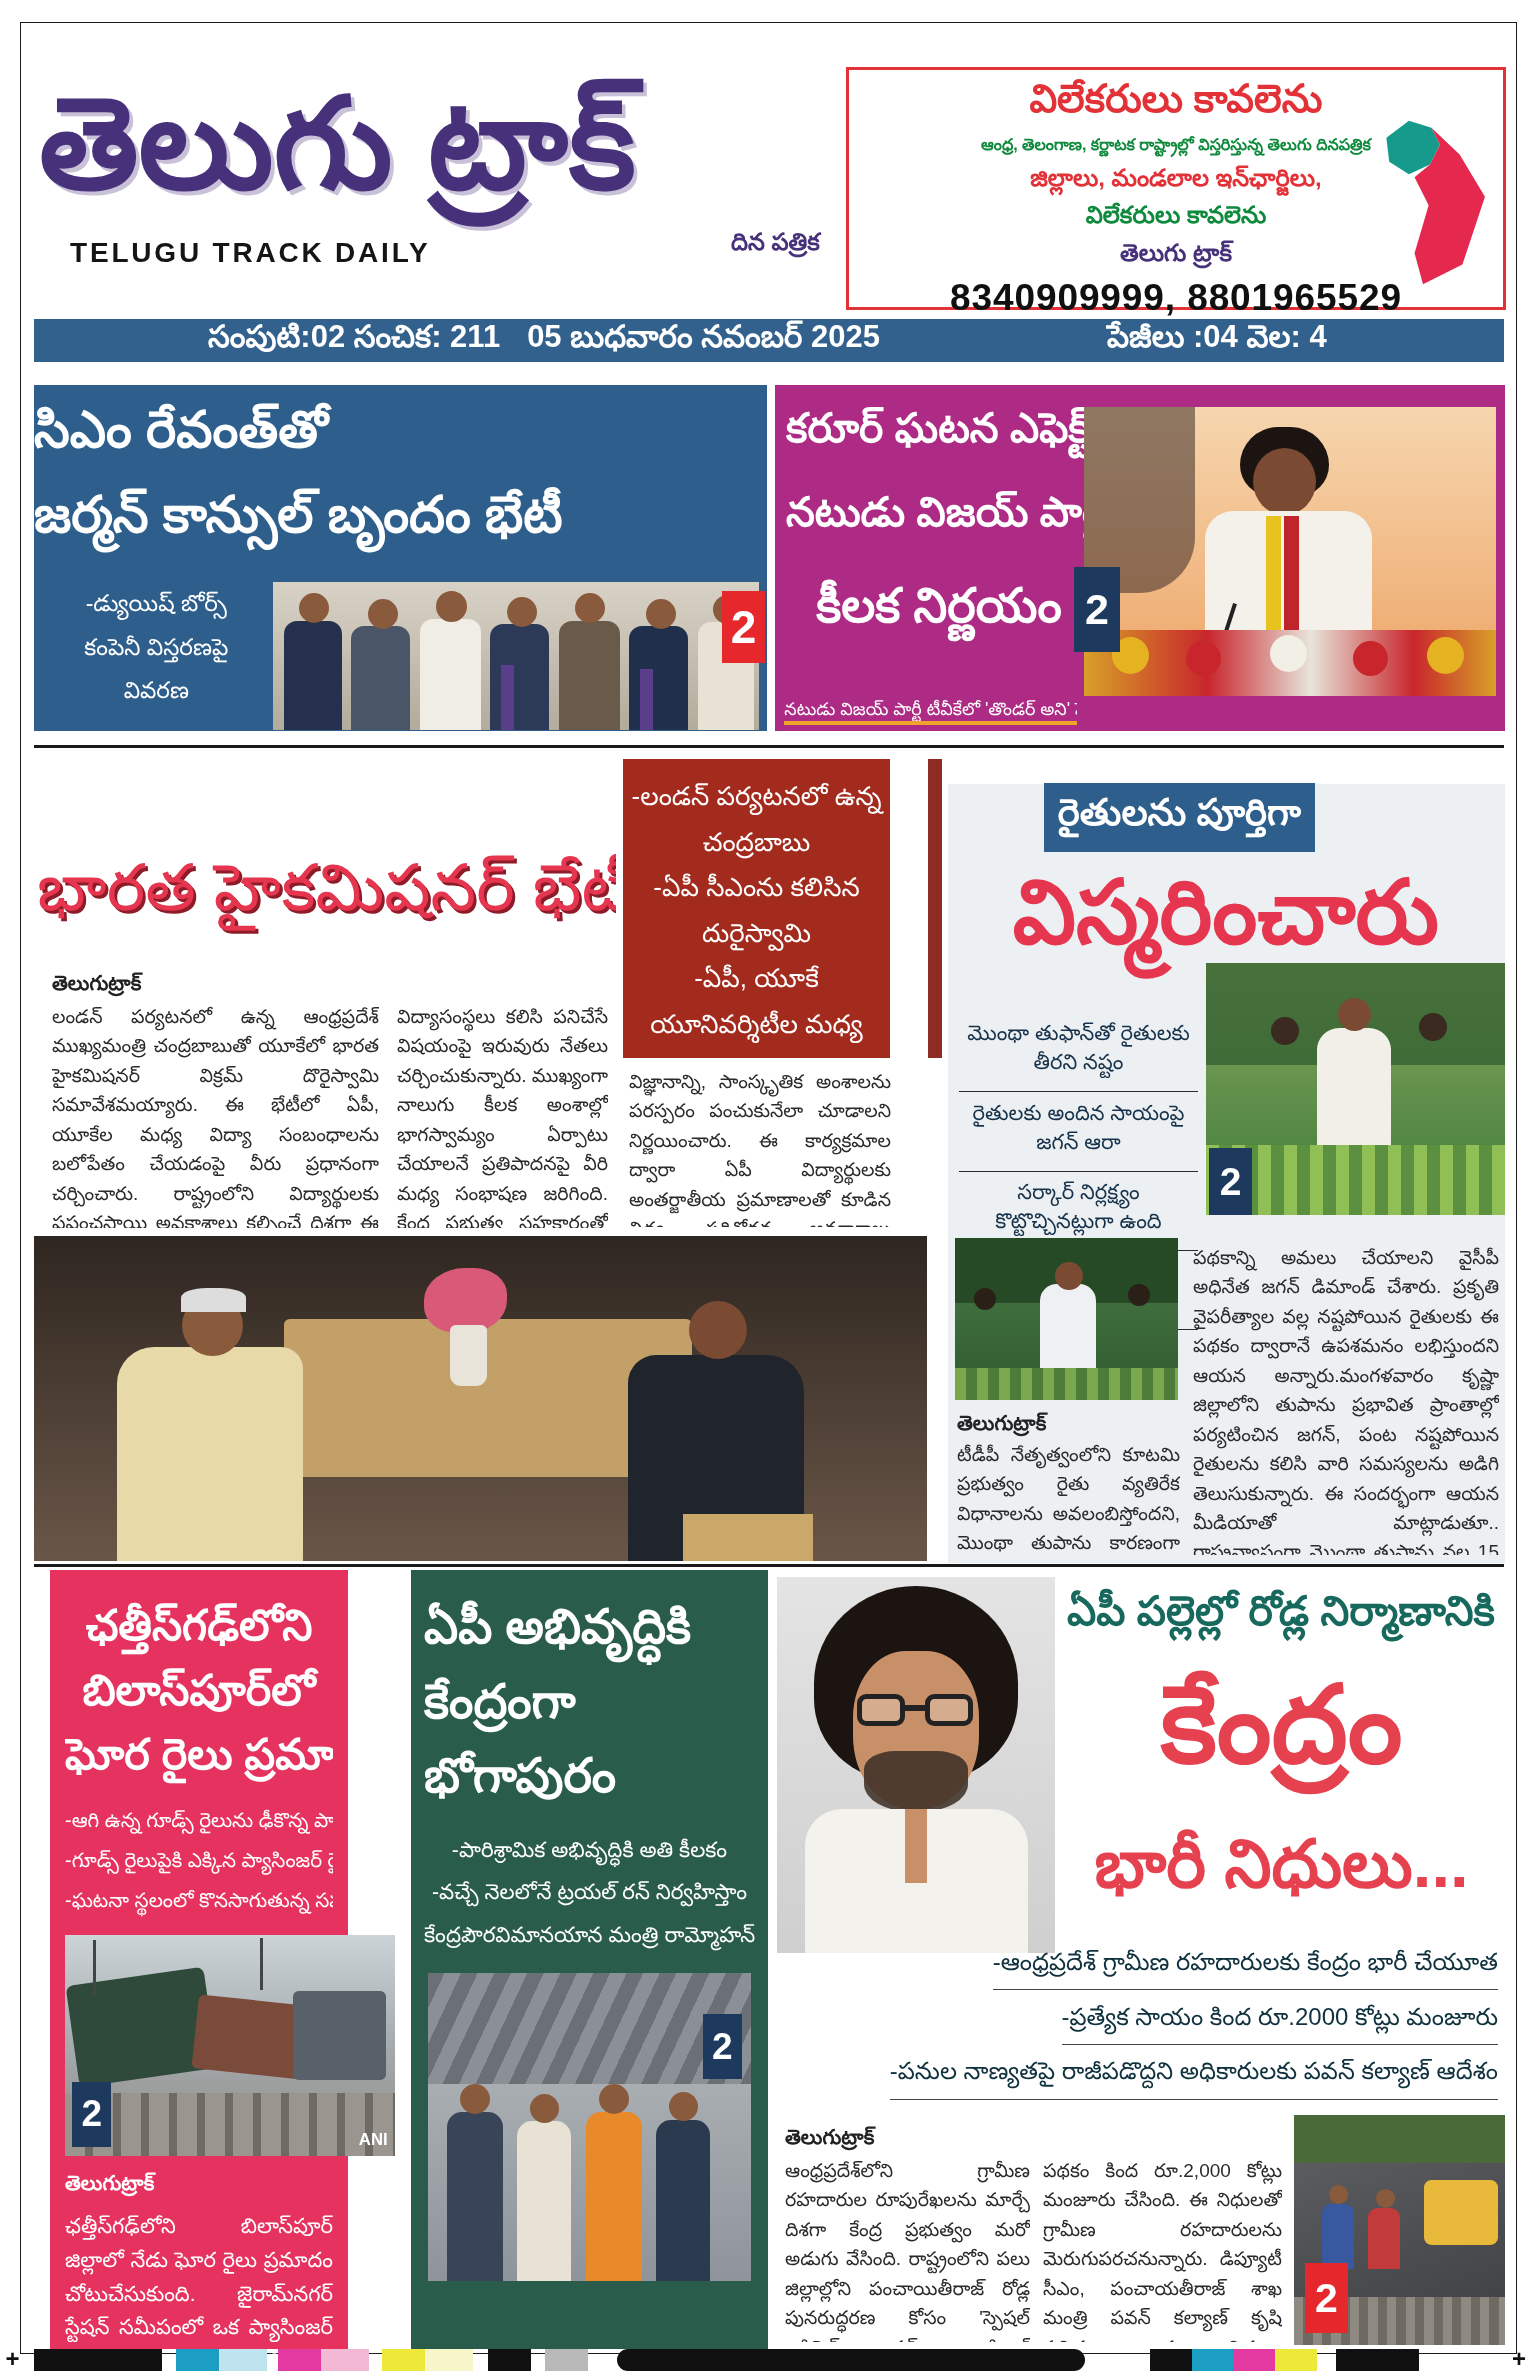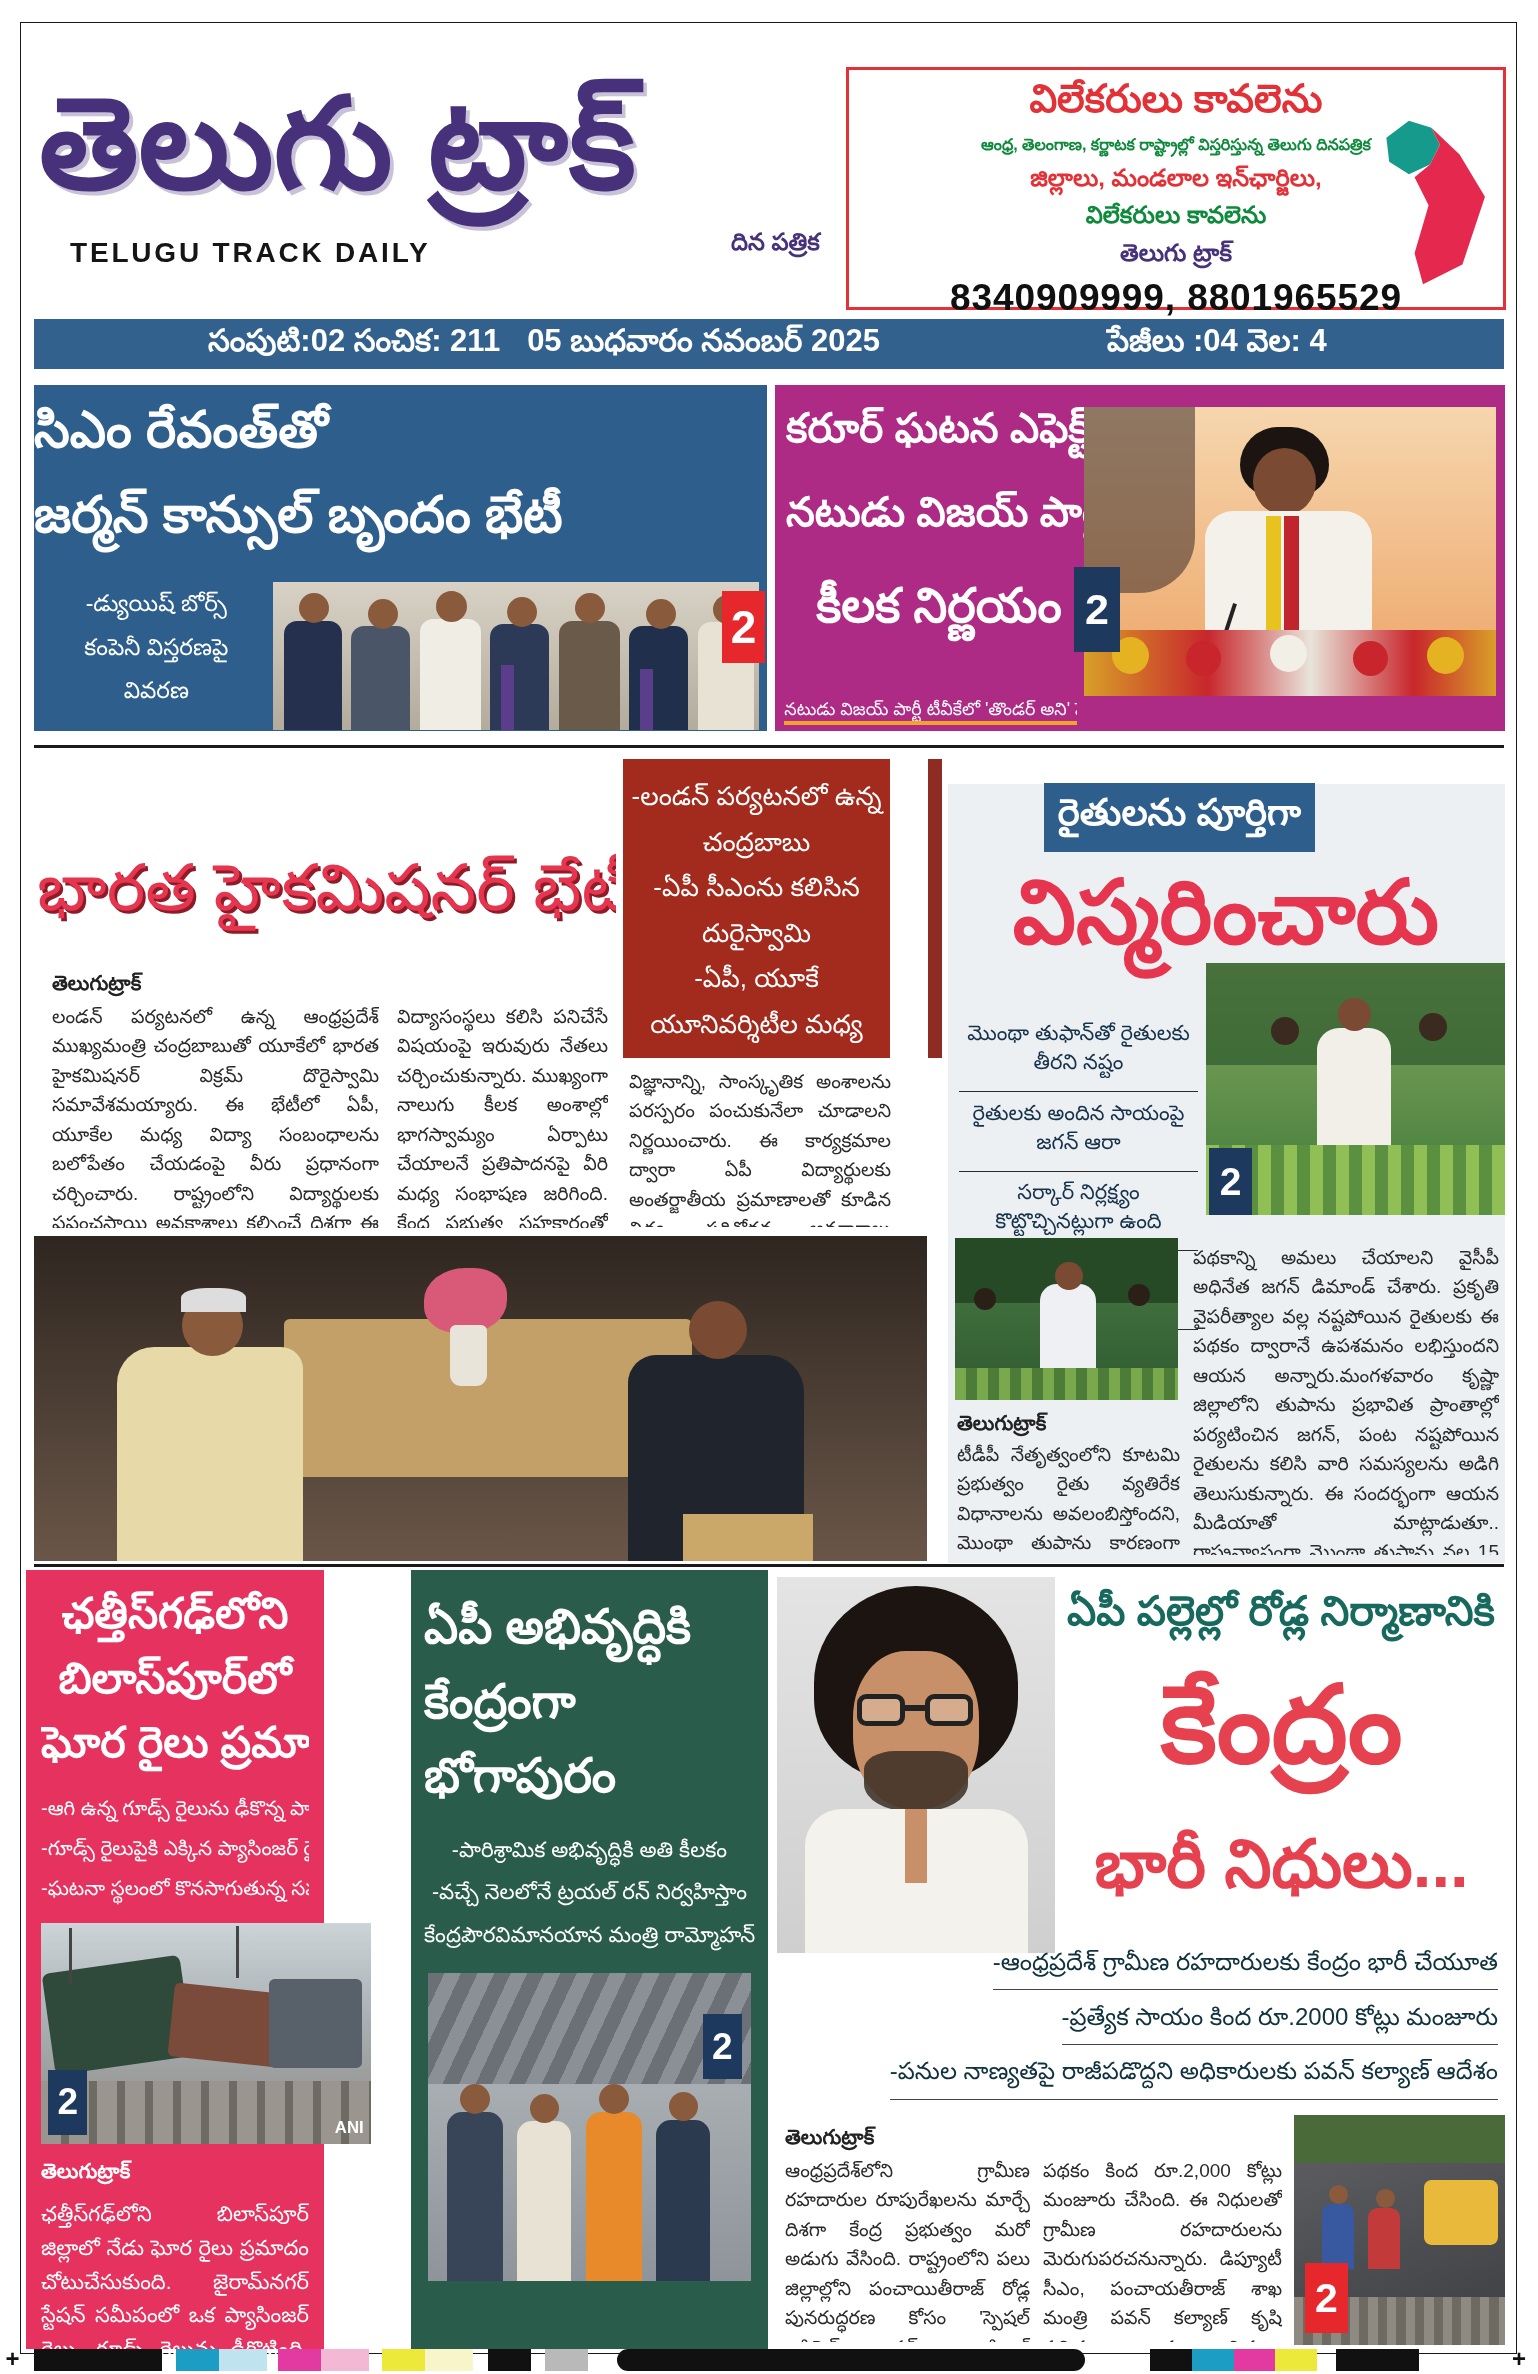--- a/index.html
+++ b/index.html
@@ -21,21 +21,21 @@
   .adbox{position:absolute;left:846px;top:35px;width:660px;height:243px;background:#fff;
          border:3.7px solid #e23237;box-sizing:border-box;text-align:center;margin-top:32px;}
   .ad-l1{margin-top:7.4px;font-size:39px;font-weight:bold;color:#e23237;}
   .ad-l2{margin-top:4.6px;font-size:16px;font-weight:bold;color:#0f8a3c;}
   .ad-l3{margin-top:5.6px;font-size:24px;font-weight:bold;color:#e23237;}
   .ad-l4{margin-top:3.7px;font-size:24px;font-weight:bold;color:#0f8a3c;}
   .ad-l5{margin-top:3.7px;font-size:24px;font-weight:bold;color:#46317a;}
   .ad-ph{margin-top:3.7px;font-size:37px;font-weight:bold;color:#101010;letter-spacing:0.9px;}
   .ad-map{position:absolute;right:1.9px;top:48px;width:156px;height:169px;}
   
-  .datebar{position:absolute;left:34px;top:319px;width:1470px;height:50px;background:#33618e;
+  .datebar{position:absolute;left:34px;top:319px;width:1470px;height:43px;background:#33618e;
            display:flex;align-items:center;color:#fff;font-size:31px;font-weight:bold;}
   .datebar span{white-space:nowrap;}
   
   .card-cm{position:absolute;left:34px;top:385px;width:733px;height:346px;background:#2e5f8c;}
   .cm-h{position:absolute;left:0;width:100%;color:#fff;font-weight:bold;font-size:51px;text-align:left;white-space:nowrap;overflow:hidden;}
   .cm-side{position:absolute;left:9.3px;top:197px;width:226px;color:#ffffff;font-size:23px;line-height:1.9;text-align:center;}
   .cm-photo{left:239px;top:197px;width:486px;height:148px;background:linear-gradient(180deg,#d8d2c6,#b3ab9c);}
   .person{position:absolute;bottom:0;border-radius:13px 13px 0 0;}
   .phead{position:absolute;border-radius:50%;background:#8a5a3c;}
   
@@ -60,21 +60,21 @@
   .fm-strip{position:absolute;left:928px;top:759px;width:14px;height:299px;background:#8e2b22;}
   .fm-kick{position:absolute;left:1044px;top:783px;width:271px;height:69px;background:#2e5f8c;color:#fff;
            font-size:37px;font-weight:bold;display:flex;align-items:center;justify-content:center;white-space:nowrap;overflow:hidden;}
   .fm-head{position:absolute;left:954px;top:861px;width:544px;font-size:89px;font-weight:bold;color:#e6354e;
            text-align:center;white-space:nowrap;overflow:hidden;}
   .fm-bullets{position:absolute;left:959px;top:1013px;width:239px;}
   .fm-bullet{font-size:21px;color:#16324a;text-align:center;padding:8.3px 1.9px 12px 1.9px;border-bottom:1.9px solid #2a2a2a;overflow:hidden;}
   .fm-photo1{left:1206px;top:963px;width:299px;height:252px;background:linear-gradient(180deg,#86a85e,#3f7a3a);}
   .fm-photo2{left:955px;top:1238px;width:223px;height:162px;background:linear-gradient(180deg,#4c7a44,#2e5a30);}
   
-  .card-train{position:absolute;left:26px;top:1570px;width:298px;height:779px;background:#e6325f;box-sizing:border-box;padding:11px 15px;}
+  .card-train{position:absolute;left:50px;top:1570px;width:298px;height:779px;background:#e6325f;box-sizing:border-box;padding:23px 15px;}
   .tr-h{color:#fff;font-weight:bold;font-size:43px;text-align:center;line-height:1.5;white-space:nowrap;overflow:hidden;}
   .tr-b{color:#fff;font-size:20px;text-align:center;line-height:2.0;white-space:nowrap;overflow:hidden;}
   .tr-photo{position:relative;margin:15px auto 0 auto;width:330px;height:221px;
             background:linear-gradient(180deg,#ccd4d8 0%,#a8aeb2 45%,#8e8a84 100%);overflow:hidden;}
   .tr-body{color:#fff;font-size:21px;line-height:1.6;text-align:justify;overflow:hidden;}
   .card-bg{position:absolute;left:411px;top:1570px;width:357px;height:779px;background:#2a5c4c;box-sizing:border-box;padding:20.4px 13px;}
   .bg-h{color:#fff;font-weight:bold;font-size:48px;line-height:1.55;white-space:nowrap;overflow:hidden;}
   .bg-b{color:#fff;font-size:21.3px;text-align:center;line-height:2.0;white-space:nowrap;overflow:hidden;}
   .bg-photo{position:relative;margin:16.7px auto 0 auto;width:323px;height:308px;background:linear-gradient(180deg,#b8bcc0,#8e949a);overflow:hidden;}
   

